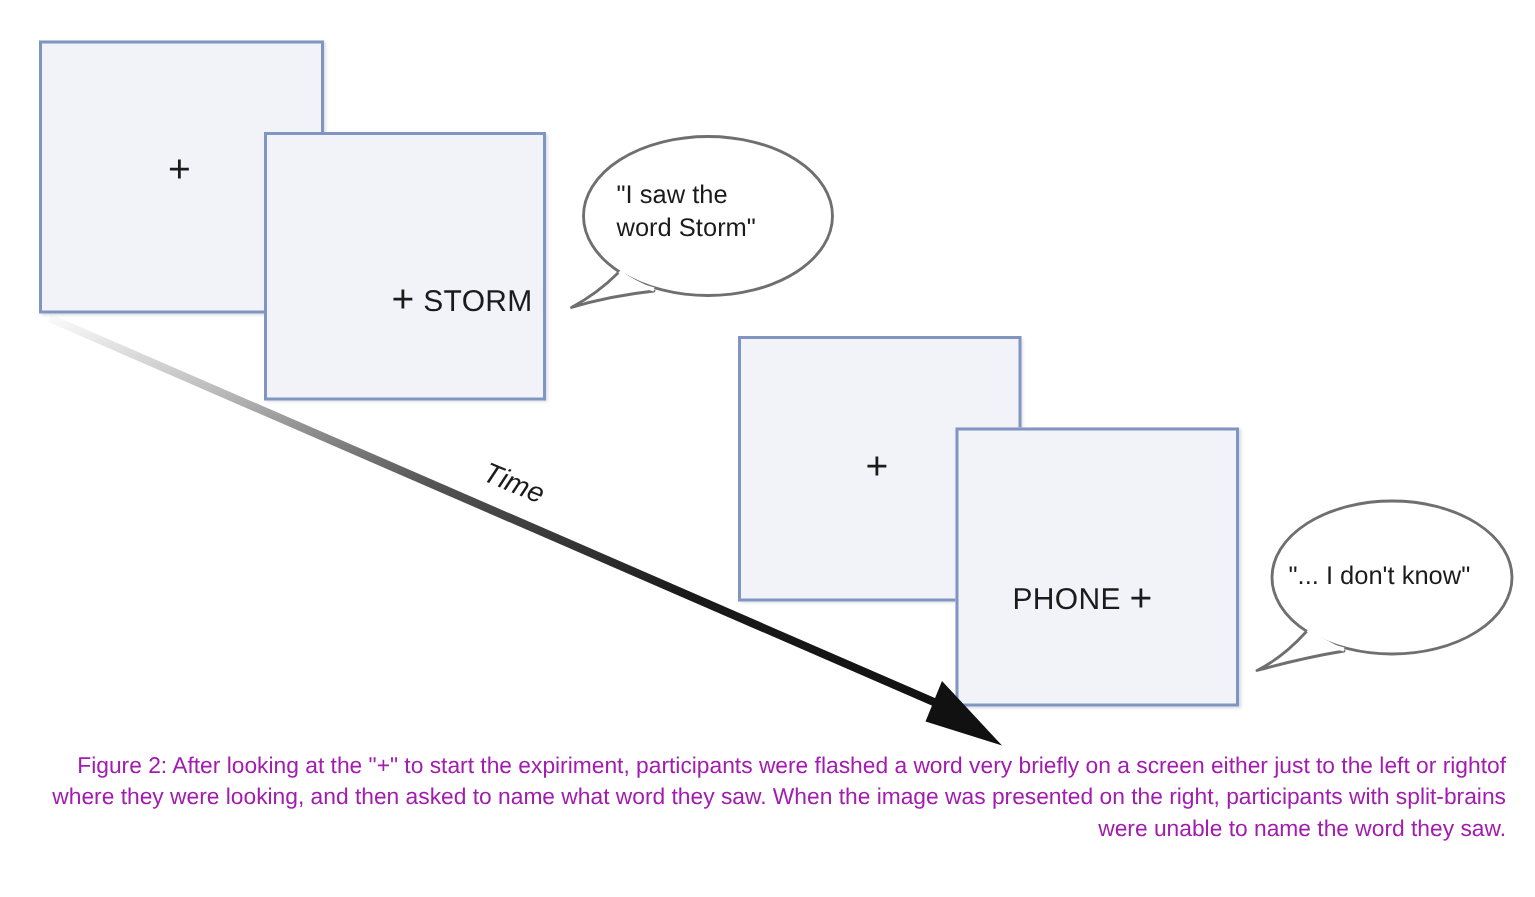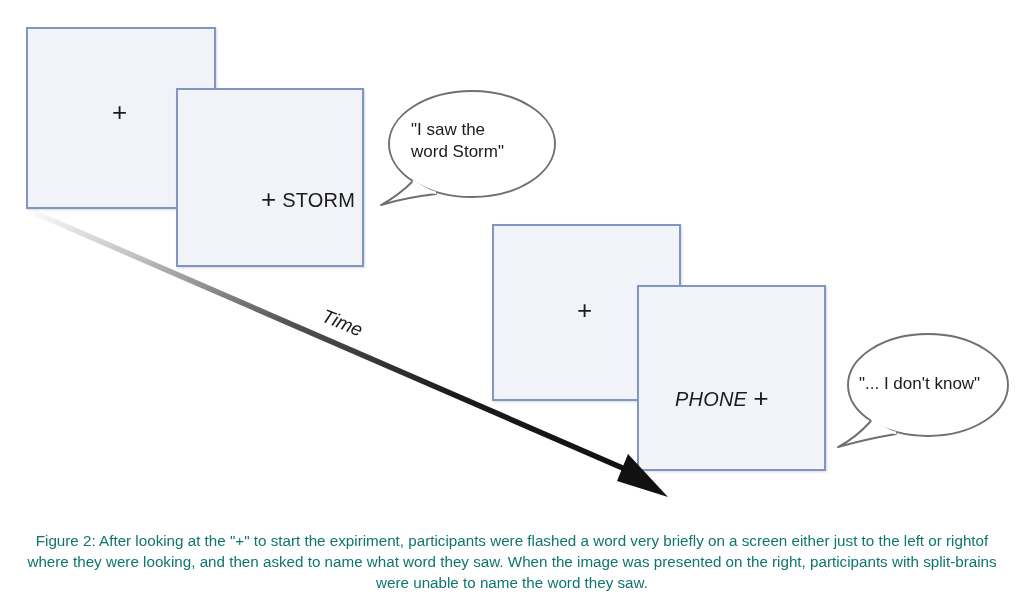--- a/index.html
+++ b/index.html
@@ -73,47 +73,47 @@
     font-size: 19px;
     color: #1b1b1b;
     transform: rotate(22.5deg);
     transform-origin: left top;
     white-space: pre;
   }
   
   #caption {
     position: absolute;
     left: 20px;
-    top: 530px;
+    top: 500px;
     width: 984px;
     font-family: "Liberation Sans", sans-serif;
     font-size: 15.2px;
     line-height: 21px;
-    color: #0f766e;
-    text-align: center;
+    color: #a21caf;
+    text-align: right;
   }
 </style>
 </head>
 <body>
 
 <div id="figure-root">
 
   <div class="panel" style="left:26px; top:27px; width:190px; height:182px;"></div>
   <div class="fixation" style="left:112px; top:99px;">+</div>
 
   <div class="panel" style="left:176px; top:88px; width:188px; height:179px;"></div>
   <div class="panel-text" style="left:238px; top:166px;">
     <span class="plus">+</span><span> </span><span>STORM</span>
   </div>
 
   <div class="panel" style="left:492px; top:224px; width:189px; height:177px;"></div>
   <div class="fixation" style="left:577px; top:297px;">+</div>
 
   <div class="panel" style="left:637px; top:285px; width:189px; height:186px;"></div>
-  <div class="panel-text" style="left:652px; top:365px;font-style:italic;">
+  <div class="panel-text" style="left:652px; top:365px;">
     <span>PHONE</span><span> </span><span class="plus">+</span>
   </div>
 
   <svg id="overlay" viewBox="0 0 1023 598">
     <defs>
       <linearGradient id="arrowFade" x1="0" y1="0" x2="1" y2="1" gradientUnits="objectBoundingBox">
         <stop offset="0" stop-color="#111111" stop-opacity="0.02"></stop>
         <stop offset="0.18" stop-color="#111111" stop-opacity="0.28"></stop>
         <stop offset="0.42" stop-color="#111111" stop-opacity="0.72"></stop>
         <stop offset="0.70" stop-color="#111111" stop-opacity="0.96"></stop>

